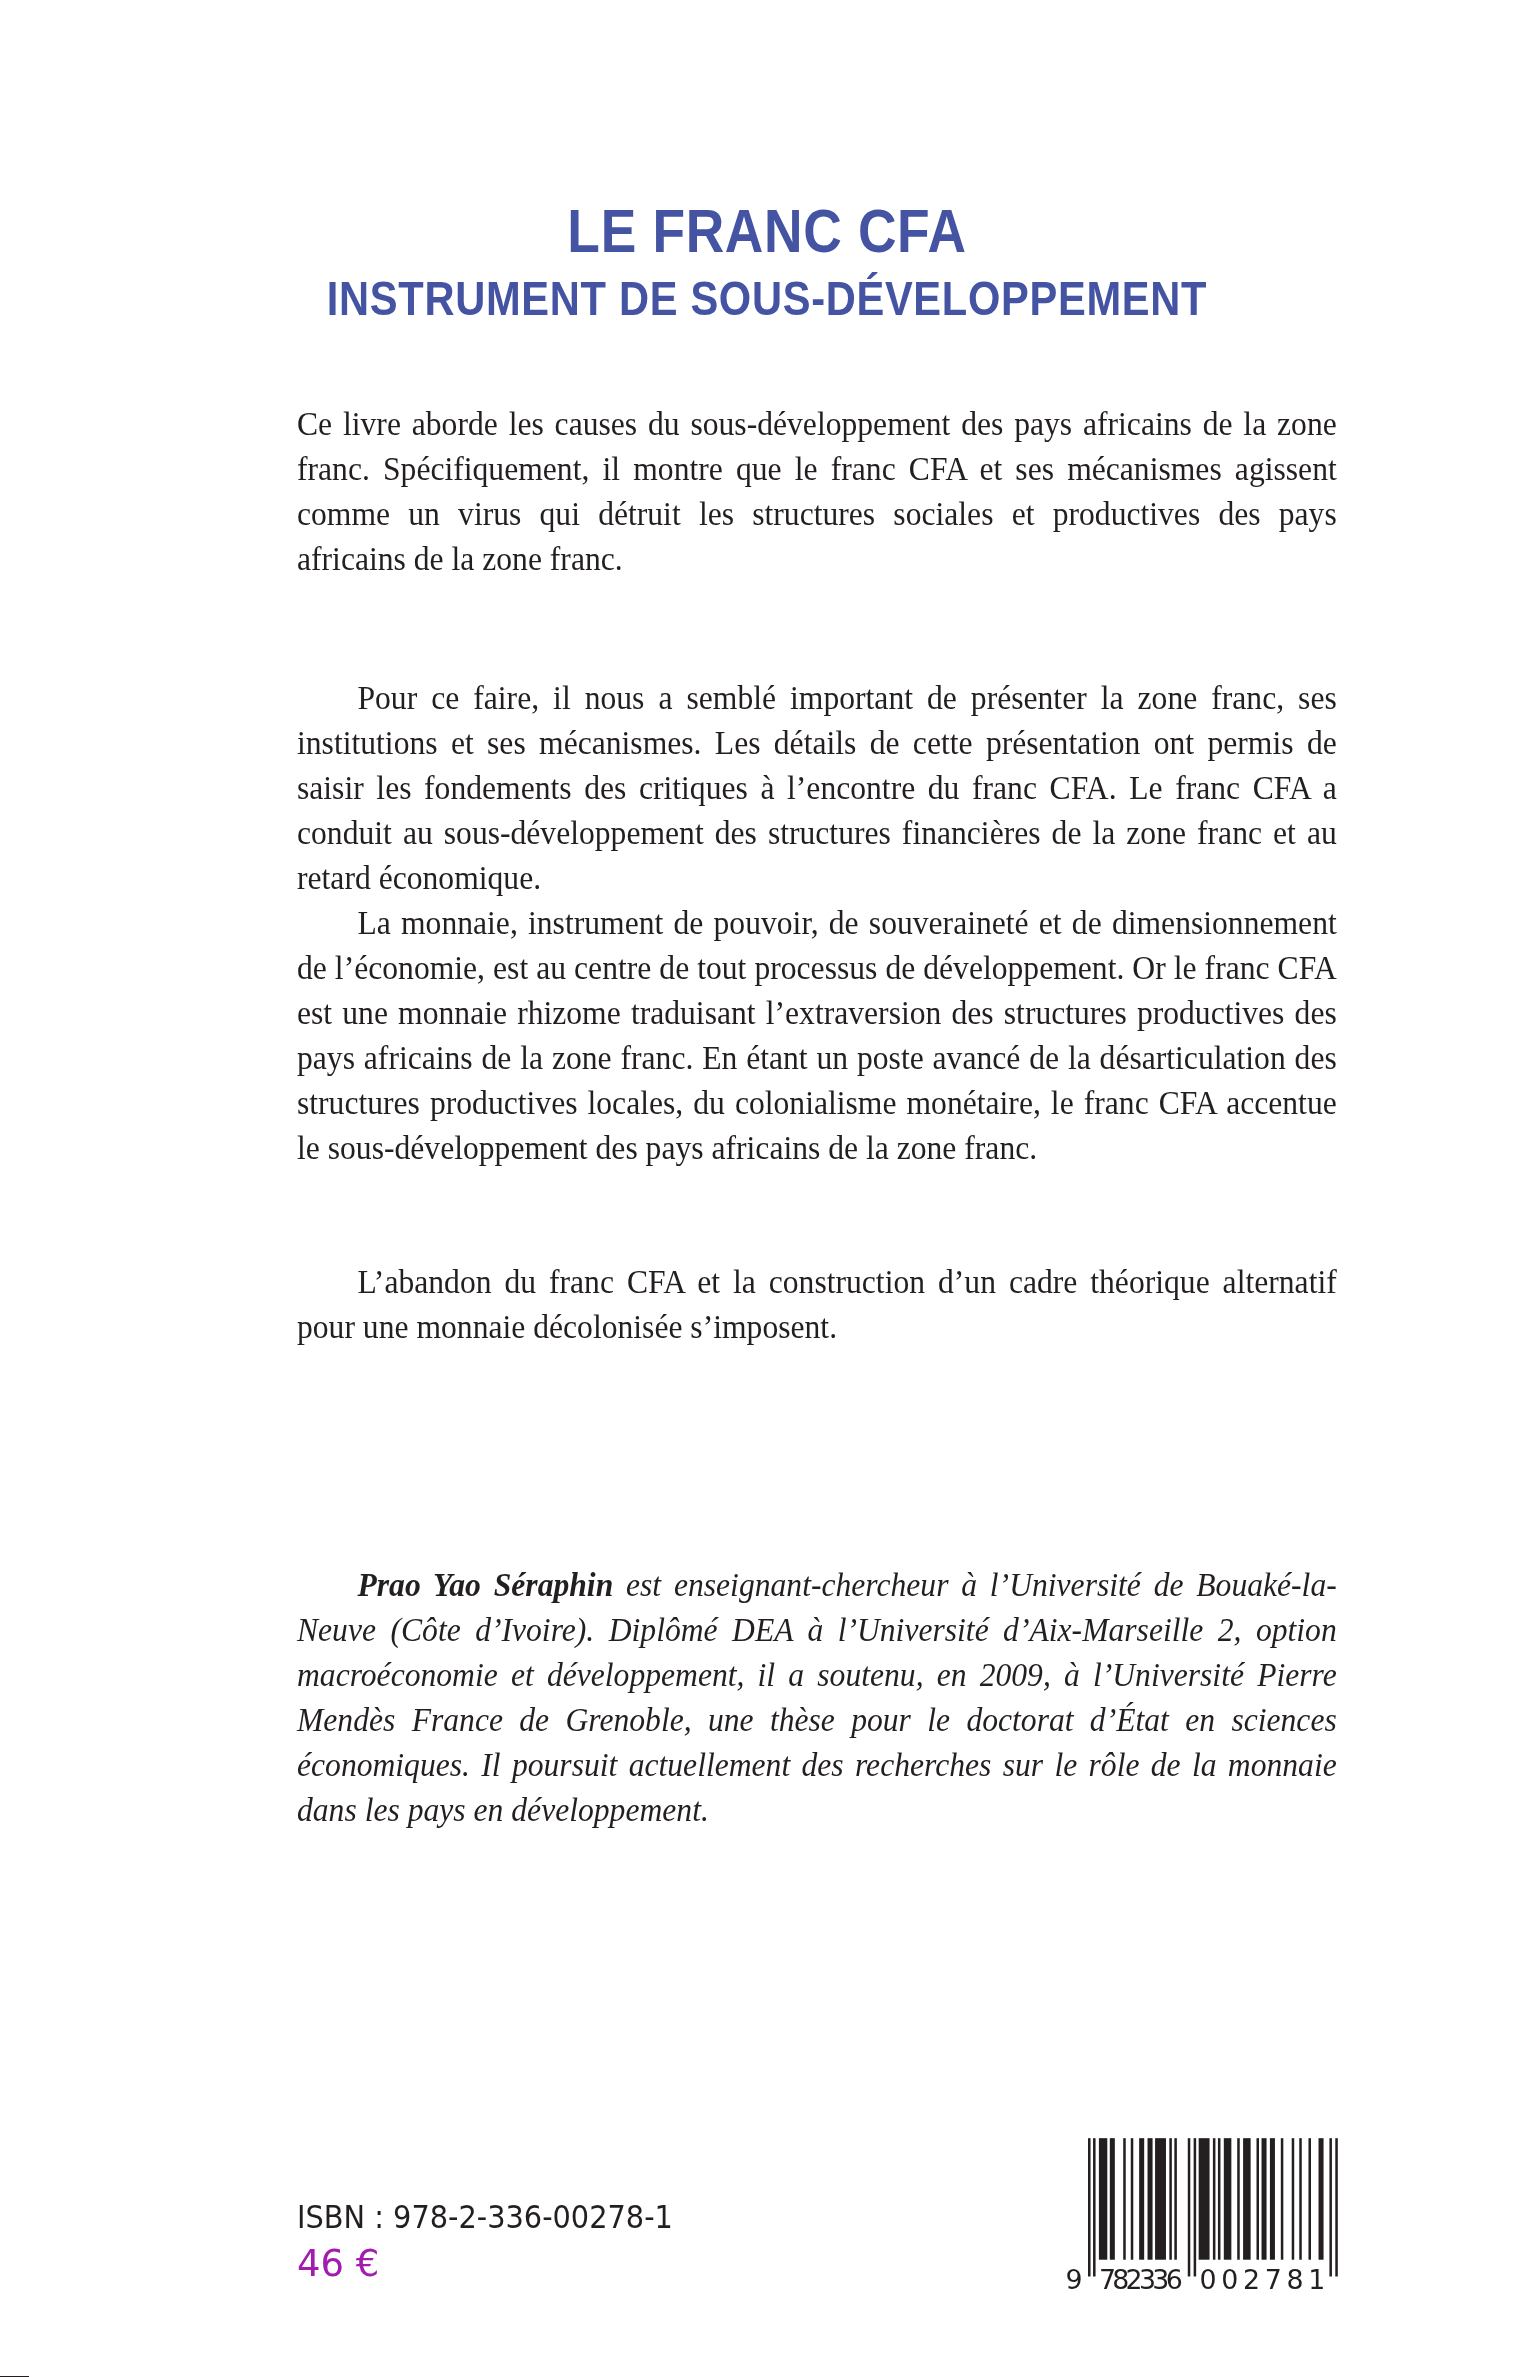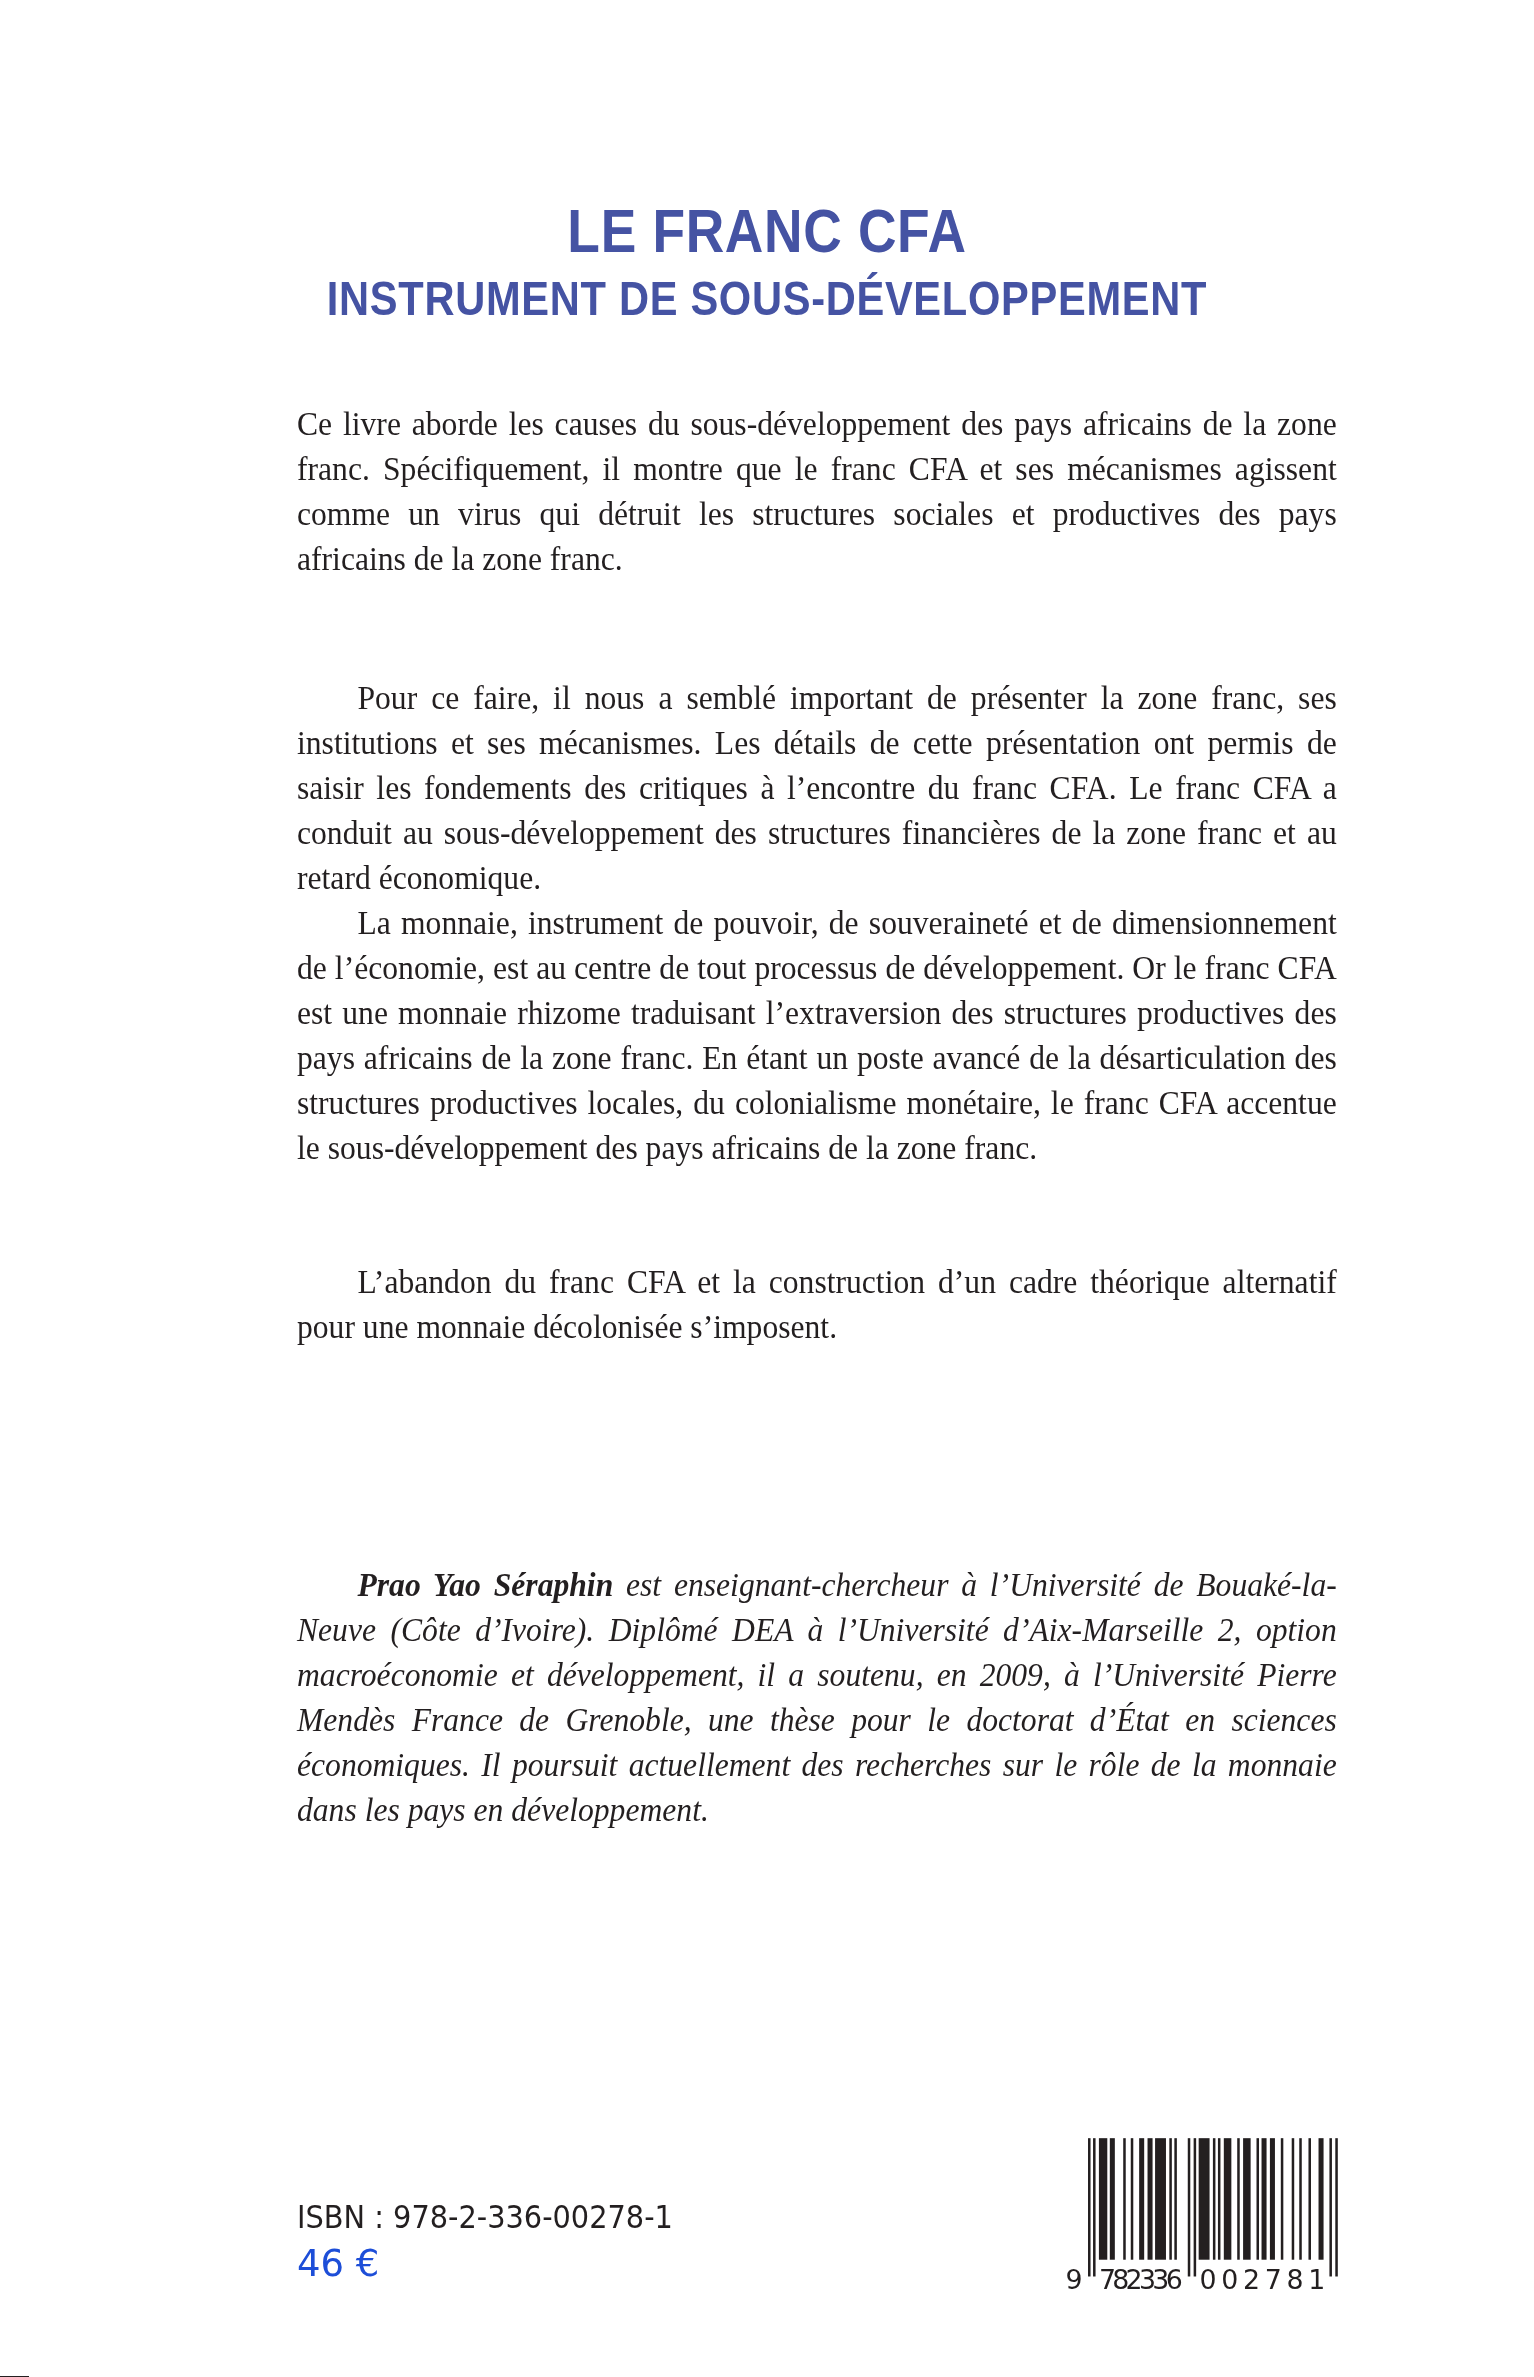--- a/index.html
+++ b/index.html
@@ -25,21 +25,21 @@
 
   .bio { position: absolute; top: 1562px; left: 297px; width: 1118px; color: #231f20;
     font-family: "Liberation Serif", serif; font-style: italic; font-size: 34px; line-height: 45px;
     text-align: justify; text-align-last: left; text-indent: 65px;
     transform: scaleX(0.93); transform-origin: left top; }
   .bio b { font-weight: bold; }
 
   .isbn { position: absolute; left: 297px; top: 2198px; font-family: "DejaVu Sans", sans-serif;
     font-size: 32px; color: #231f20; transform: scaleX(0.9); transform-origin: left top; }
   .price { position: absolute; left: 297px; top: 2242px; font-family: "DejaVu Sans", sans-serif;
-    font-size: 37px; color: #1d4ed8; }
+    font-size: 37px; color: #a21caf; }
 
   .barcode { position: absolute; left: 1057px; top: 2138px; width: 285px; height: 168px; }
   .barcode svg { display: block; }
   .bc-digit { font-family: "DejaVu Sans", sans-serif; font-size: 32px; fill: #231f20; }
 
   .crop-mark { position: absolute; left: 0; top: 2376px; width: 28.5px; height: 1.7px; background: #231f20; }
 </style>
 </head>
 <body>
 

